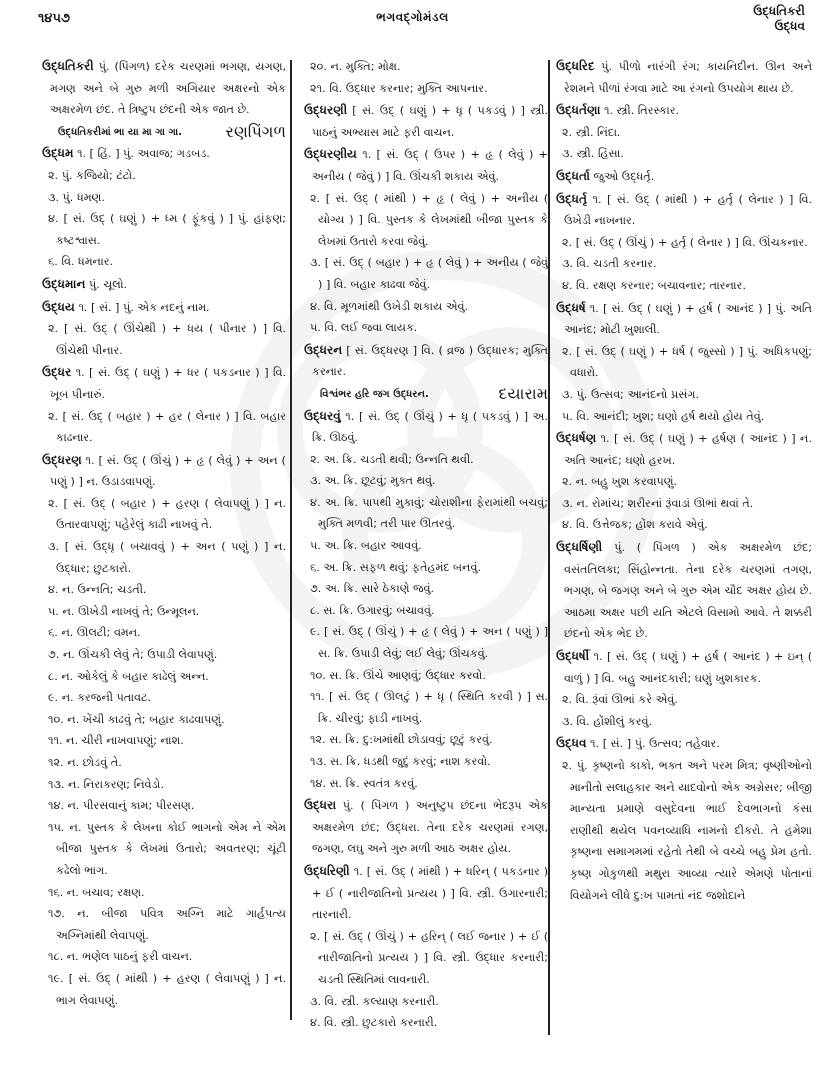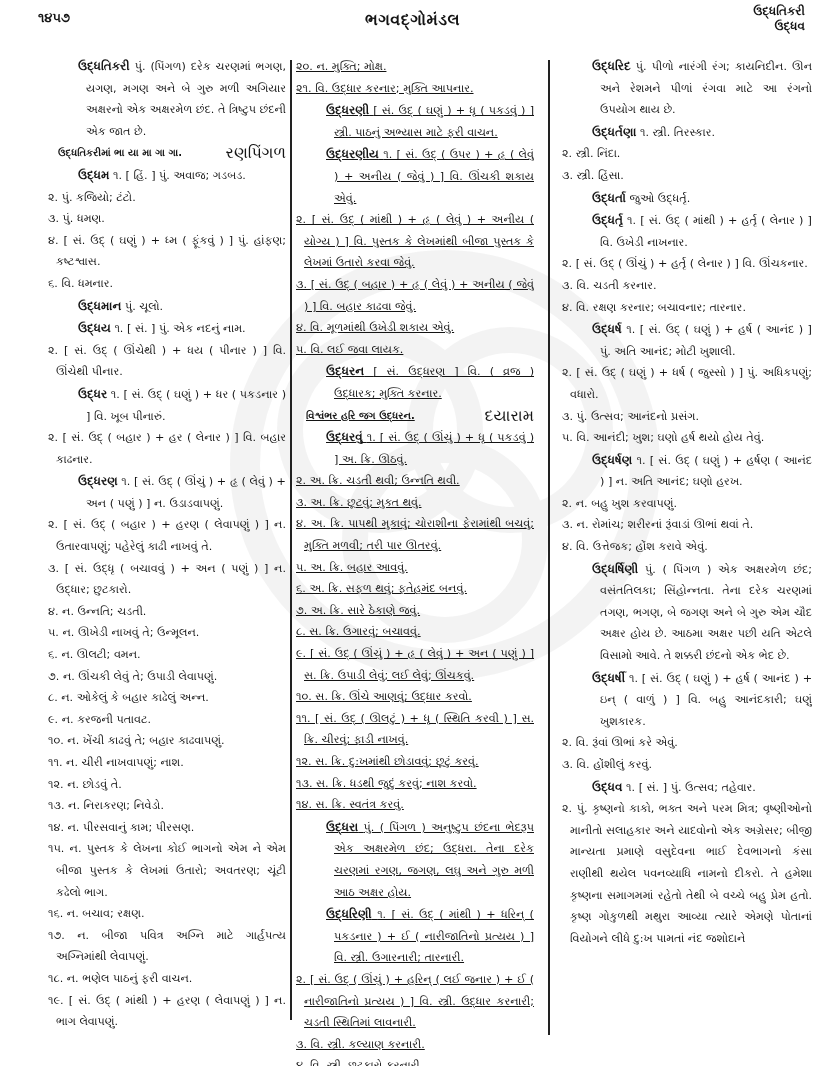--- a/index.html
+++ b/index.html
@@ -10,36 +10,36 @@
     color: #141414;
   }
   .watermark {
     position: absolute; left: 230px; top: 230px; width: 430px; height: 470px;
     pointer-events: none; opacity: 0.06;
   }
   .header {
     position: absolute; top: 0; left: 0; width: 825px; height: 40px;
   }
   .page-num { position: absolute; left: 38px; top: 10px; font-size: 13px; font-weight: bold; }
-  .book-title { position: absolute; left: 0; width: 825px; top: 10px; text-align: center; font-size: 16px; font-weight: bold; letter-spacing: 0.5px; }
+  .book-title { position: absolute; left: 0; width: 825px; top: 10px; text-align: center; font-size: 12px; font-weight: bold; letter-spacing: 0.5px; }
   .guide { position: absolute; right: 20px; top: 4px; text-align: right; font-size: 12px; font-weight: bold; line-height: 15px; }
   .columns { position: absolute; top: 56px; left: 0; width: 825px; height: 1015px; }
   .col {
     position: absolute; top: 0; height: 1010px;
     font-size: 11.2px; line-height: 21.6px; overflow: hidden;
   }
   .col1 { left: 42px; width: 244px; }
-  .col2 { left: 290px; width: 244px; text-decoration: underline; }
+  .col2 { left: 304px; width: 244px; }
   .col3 { left: 556px; width: 256px; }
   .divider { position: absolute; top: 4px; width: 1.5px; background: #222; }
   .d1 { left: 290px; height: 960px; }
   .d2 { left: 548px; height: 975px; }
   .entry { margin-bottom: 1px; text-align: justify; }
   .headword { font-weight: bold; font-size: 12px; }
-  .line { display: block; padding-left: 8px; text-indent: -8px; margin-left: 36px; }
+  .line { display: block; padding-left: 8px; text-indent: -8px; }
   .sense { display: block; padding-left: 14px; text-indent: -8px; }
   .quote { display: block; padding-left: 16px; font-size: 10px; }
   .quote .qsrc { float: right; font-size: 16px; }
   .quote .qtext { font-weight: bold; }
 </style>
 </head>
 <body>
 
 <svg class="watermark" viewBox="0 0 430 470">
   <circle cx="215" cy="235" r="200" fill="none" stroke="#444" stroke-width="30"></circle>

